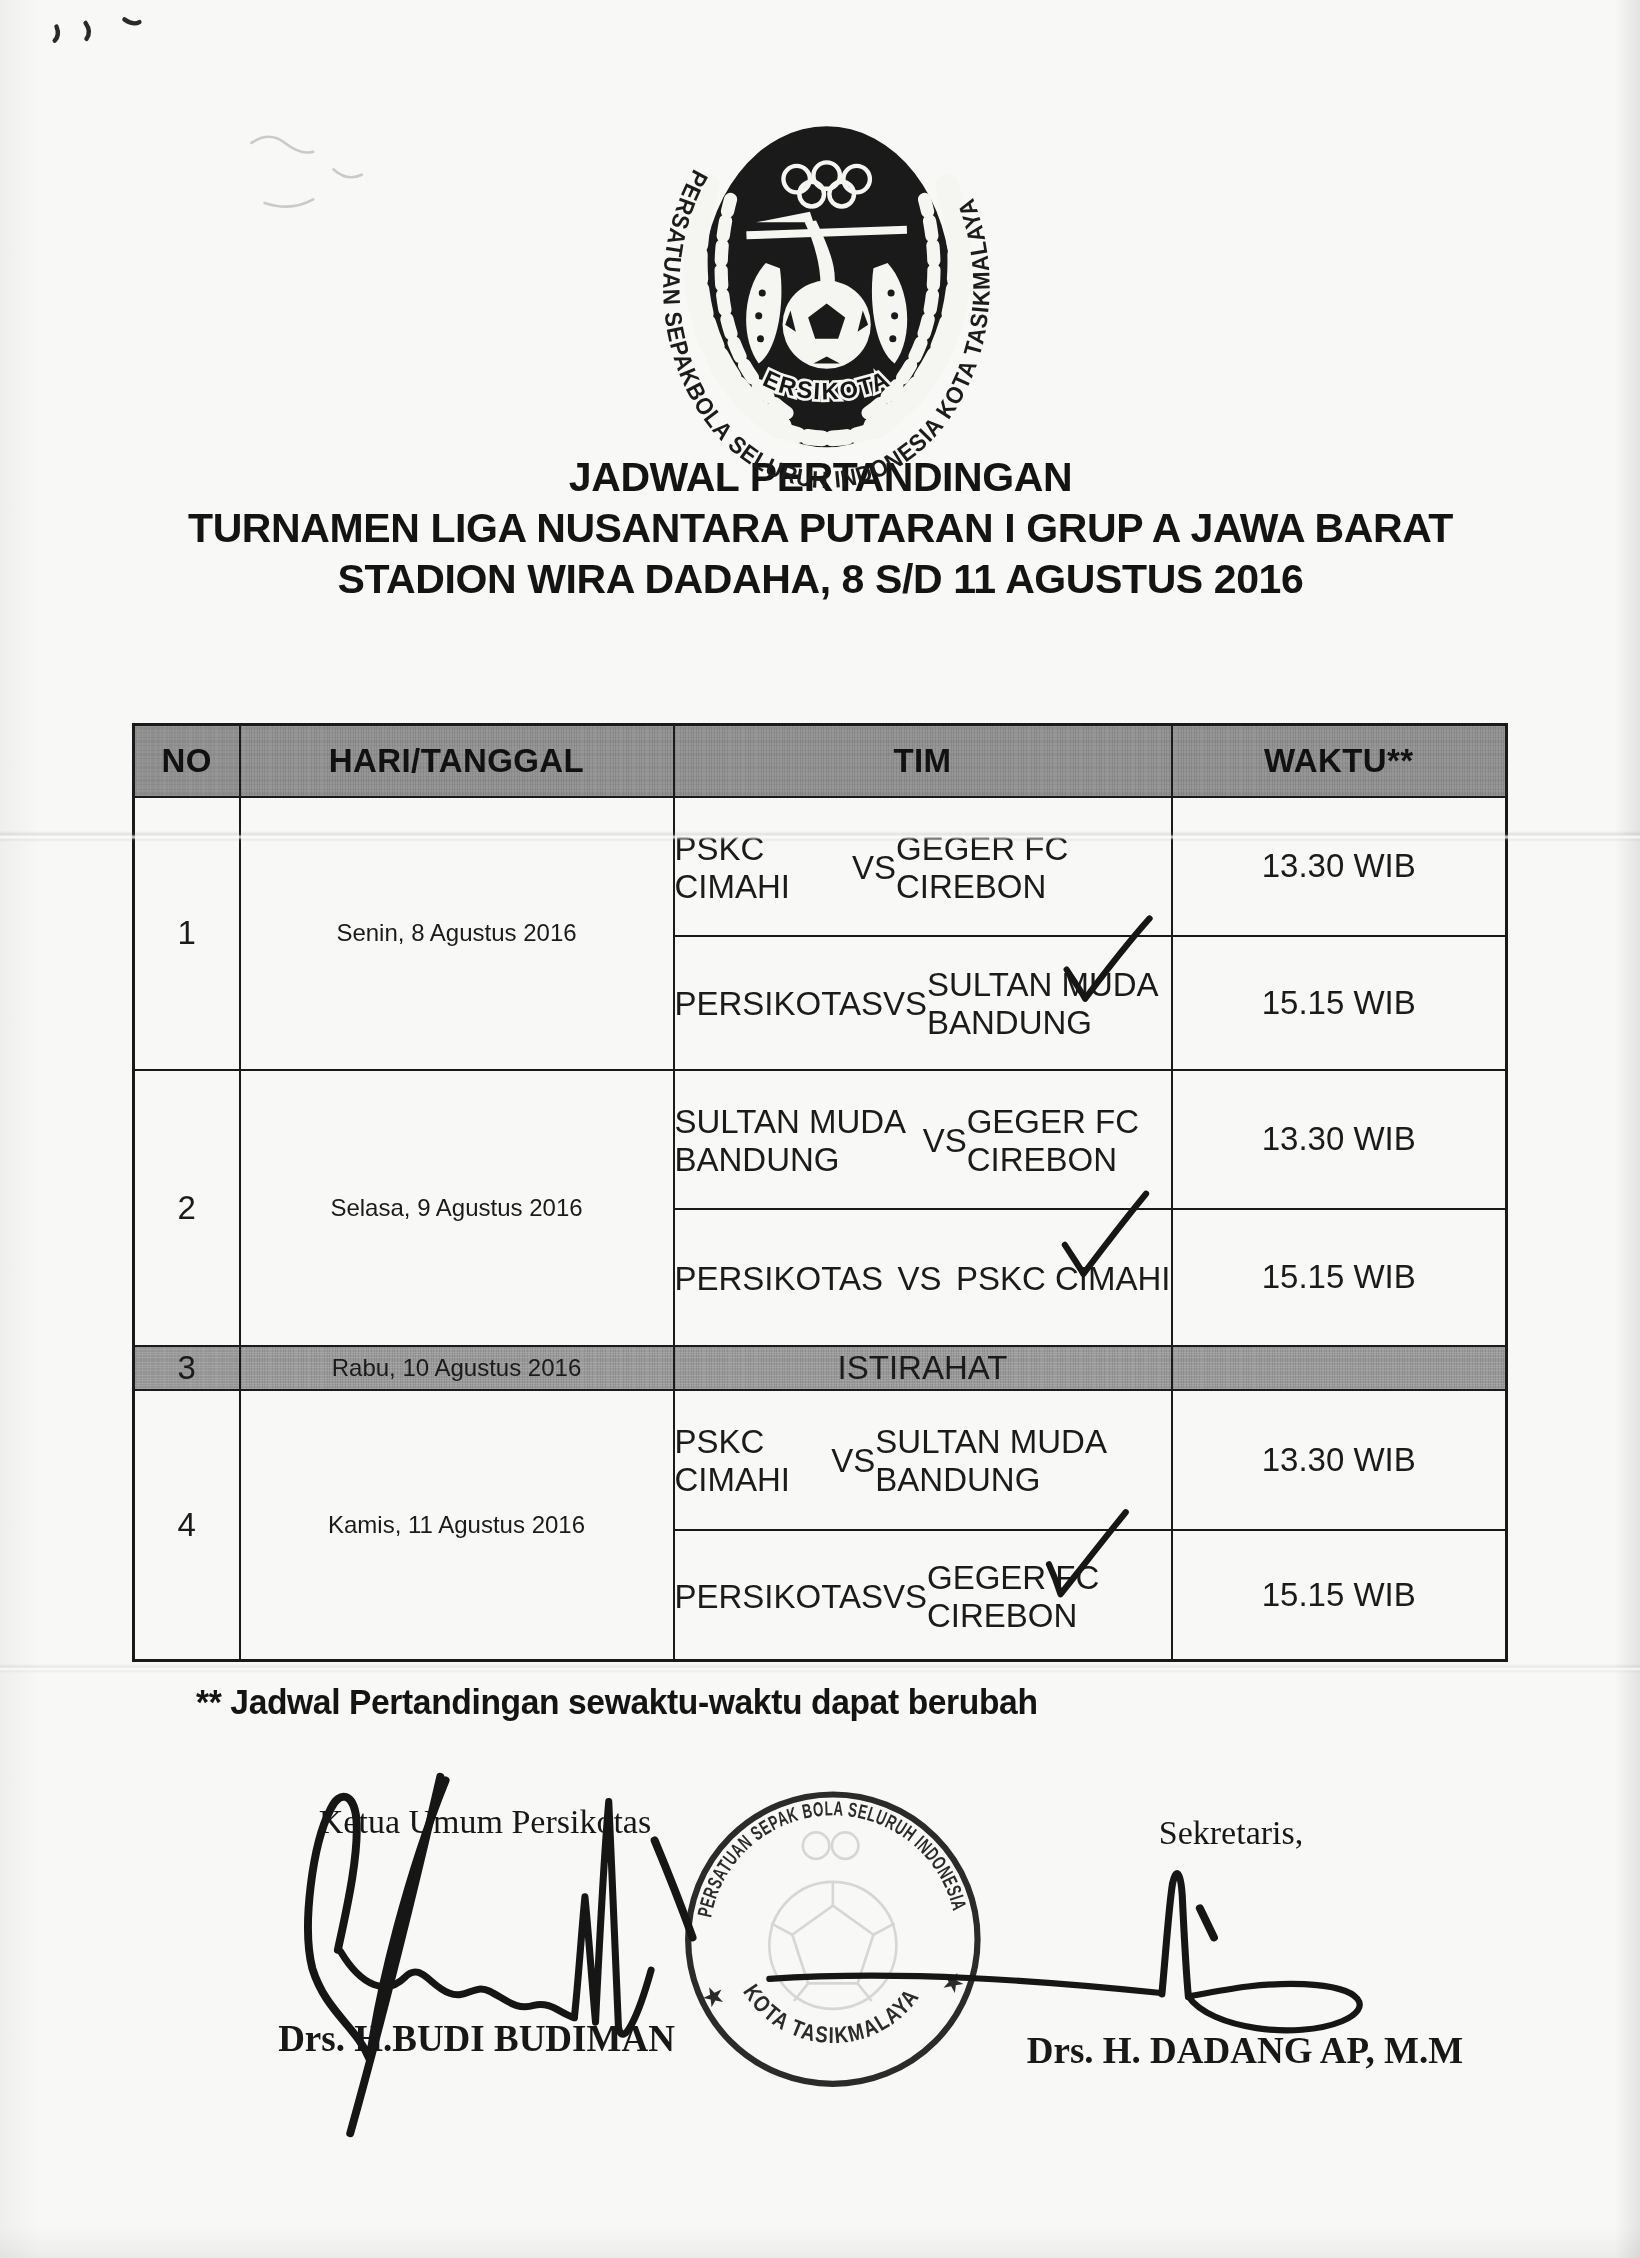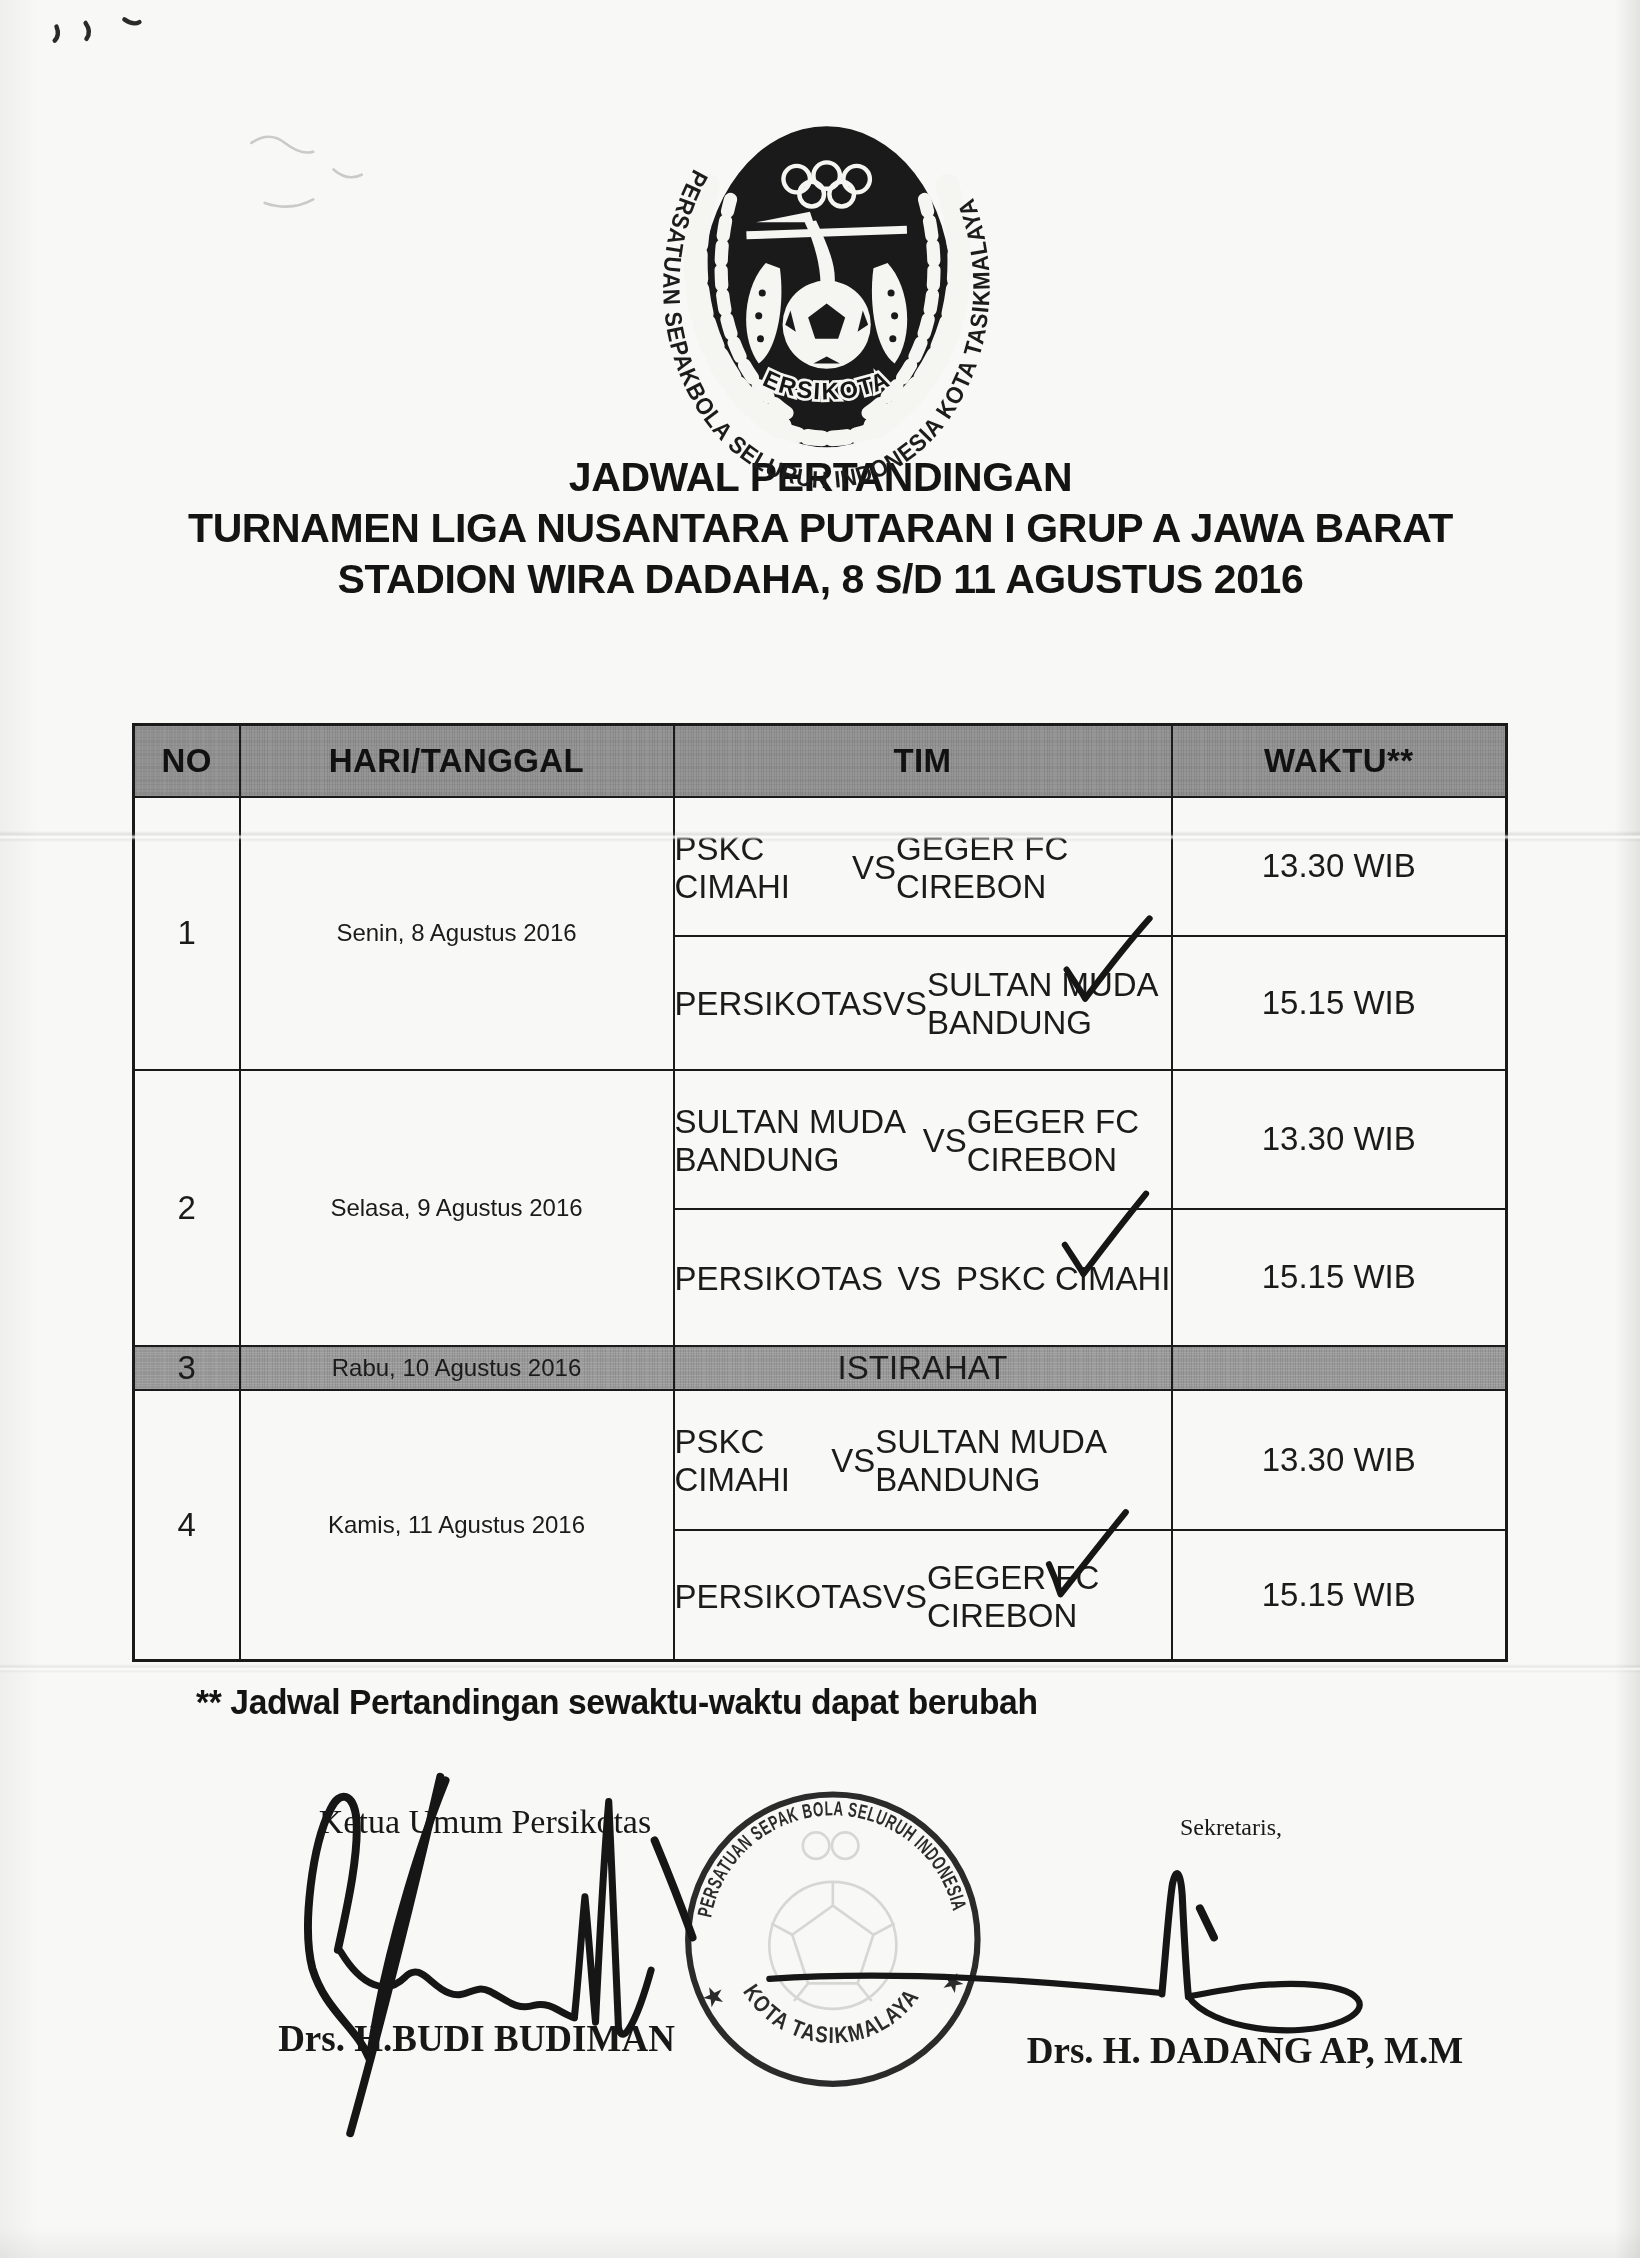--- a/index.html
+++ b/index.html
@@ -35,21 +35,21 @@
   td.day-cell{font-size:24px;}
   .match-inner{height:100%;display:flex;justify-content:space-between;
         align-items:center;padding:10.6px 0 7px 0;font-size:33px;box-sizing:border-box;}
   td.rest-note{text-align:center;font-size:33px;}
 
   .footnote{position:absolute;left:196px;top:1682px;font-size:35px;font-weight:bold;
         letter-spacing:-0.4px;transform:scaleX(.96);transform-origin:left;color:#141414;}
 
   .sig-label{position:absolute;text-align:center;font-family:"Liberation Serif",serif;color:#181818;}
   .role-left{left:291px;top:1803px;width:388px;font-size:34px;}
-  .role-right{left:1090px;top:1814px;width:282px;font-size:24px;}
+  .role-right{left:1090px;top:1814px;width:282px;font-size:34px;}
   .name-left{left:247px;top:2017px;width:459px;font-size:37px;font-weight:bold;}
   .name-right{left:1011px;top:2029px;width:468px;font-size:37px;font-weight:bold;}
 
   svg.overlay{position:absolute;inset:0;pointer-events:none;}
 </style>
 </head>
 <body>
 
 <div class="page">
 

